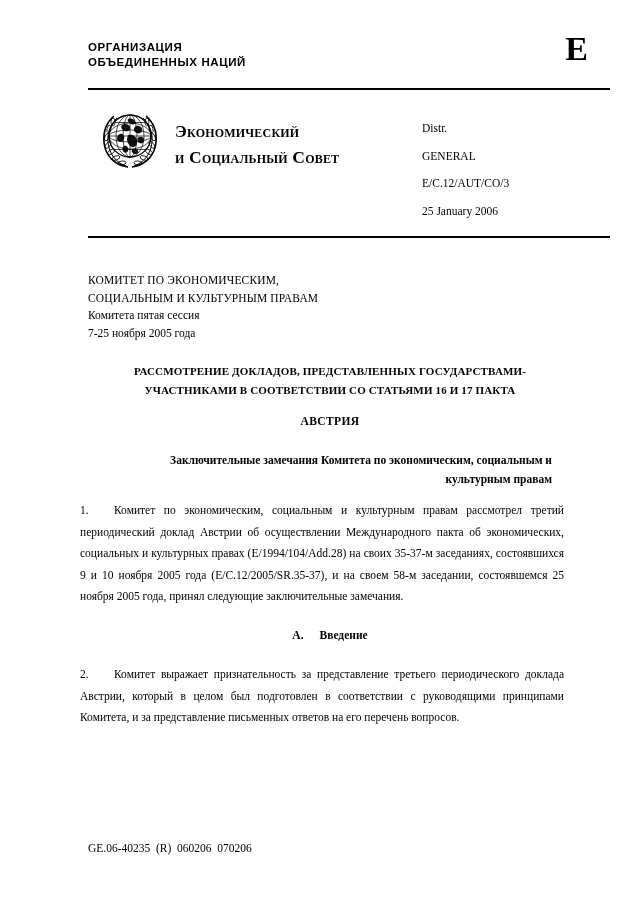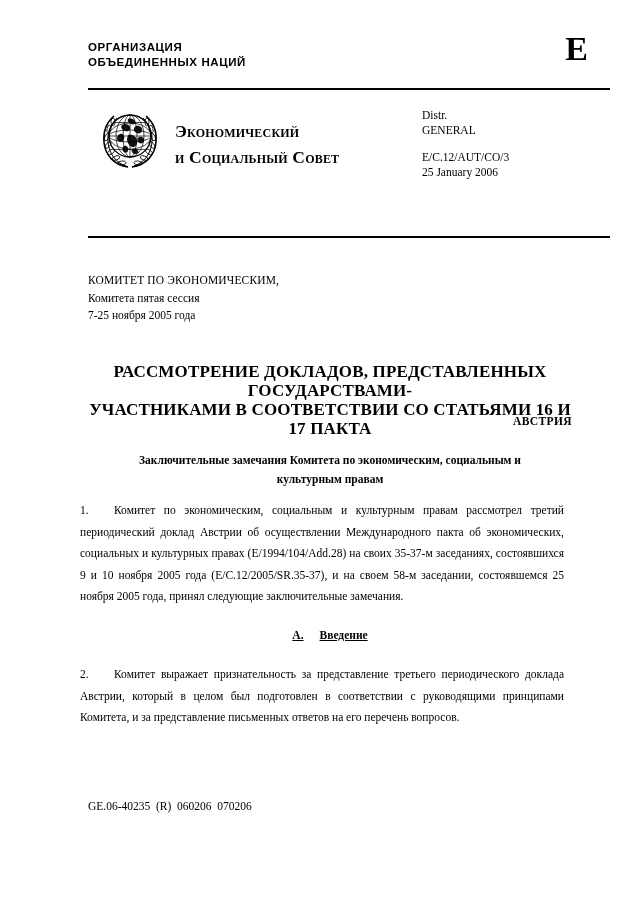--- a/index.html
+++ b/index.html
@@ -84,21 +84,21 @@
 
   .distr-block {
     position: absolute;
     left: 422px;
     top: 108px;
     font-size: 11.5px;
     line-height: 14.5px;
   }
   .distr-block .grp { margin-bottom: 13px; }
   .distr-block .grp:last-child { margin-bottom: 0; }
-  .distr-block .ln { display: block; white-space: nowrap; }
+  .distr-block .ln { display: block; white-space: nowrap; margin-top: 13px; }
 
   
   .committee {
     position: absolute;
     left: 88px;
     top: 256px;
     font-size: 11.5px;
     line-height: 17.5px;
     margin-top: 16px;
   }
@@ -106,54 +106,53 @@
   .committee .ln { display: block; white-space: nowrap; }
 
   
   .doc-title {
     position: absolute;
     left: 88px;
     top: 362px;
     width: 484px;
     text-align: center;
     font-weight: bold;
-    font-size: 17px;
+    font-size: 11px;
     line-height: 19px;
     letter-spacing: 0.15px;
   }
   .country-title {
     position: absolute;
     left: 88px;
     top: 415px;
     width: 484px;
-    text-align: right;
+    text-align: center;
     font-weight: bold;
     font-size: 11.5px;
     letter-spacing: 0.4px;
   }
   .subtitle {
     position: absolute;
     left: 108px;
     top: 451px;
     width: 444px;
-    text-align: center;
+    text-align: right;
     font-weight: bold;
     font-size: 11.5px;
     line-height: 19px;
   }
 
   .section-heading {
     position: absolute;
     left: 88px;
     top: 629px;
     width: 484px;
     text-align: center;
     font-weight: bold;
     font-size: 11.5px;
-    text-decoration: underline;
   }
   .section-heading .sec-letter { margin-right: 16px; }
 
   
   .para {
     position: absolute;
     left: 80px;
     width: 484px;
     font-size: 11.5px;
     line-height: 21.5px;
@@ -163,21 +162,21 @@
     display: inline-block;
     width: 34px;
   }
   .para-1 { top: 500px; }
   .para-2 { top: 664px; }
 
   
   .footer {
     position: absolute;
     left: 88px;
-    top: 800px;
+    top: 842px;
     font-size: 11.5px;
     white-space: pre;
   }
 </style>
 </head>
 <body>
 
 <div class="page">
 
   <div class="masthead">
@@ -259,20 +258,21 @@
     <div class="grp">
       <span class="ln">E/C.12/AUT/CO/3</span>
       <span class="ln">25 January 2006</span>
     </div>
   </div>
 
   <div class="rule rule-bottom"></div>
 
   <div class="committee">
     <span class="caps">КОМИТЕТ ПО ЭКОНОМИЧЕСКИМ,</span>
+    <span class="caps">СОЦИАЛЬНЫМ И КУЛЬТУРНЫМ ПРАВАМ</span>
     <span class="ln">Комитета пятая сессия</span>
     <span class="ln">7-25 ноября 2005 года</span>
   </div>
 
   <div class="doc-title">
     <div>РАССМОТРЕНИЕ ДОКЛАДОВ, ПРЕДСТАВЛЕННЫХ ГОСУДАРСТВАМИ-</div>
     <div>УЧАСТНИКАМИ В СООТВЕТСТВИИ СО СТАТЬЯМИ 16 И 17 ПАКТА</div>
   </div>
 
   <div class="country-title">АВСТРИЯ</div>

